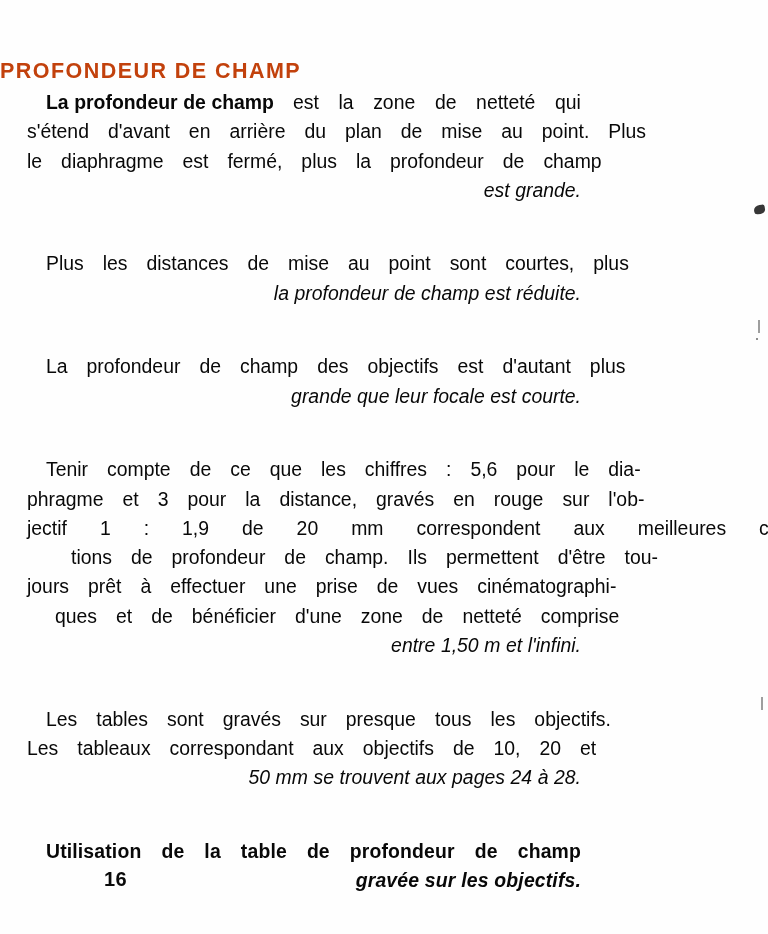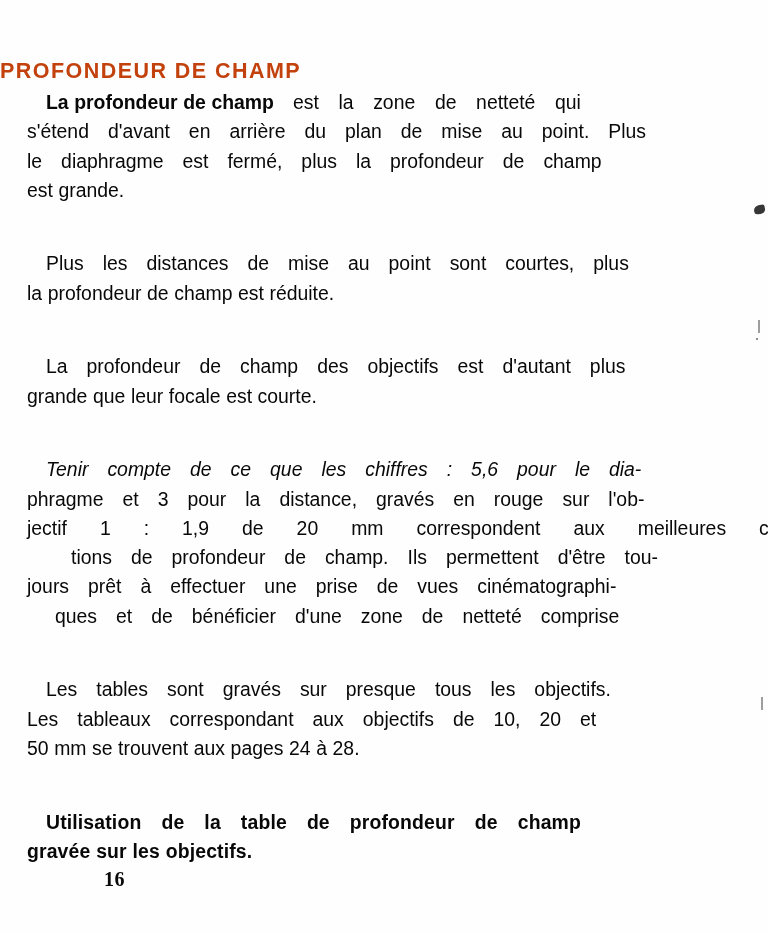--- a/index.html
+++ b/index.html
@@ -77,36 +77,35 @@
   .lead {
     font-weight: 700;
   }
 
   
   .jline {
     display: flex;
     justify-content: space-between;
     white-space: pre;
   }
-  .jline.ragged { justify-content: flex-start; }
+  .jline.ragged { justify-content: flex-end; font-style: italic; }
   .jline.indent::before {
     content: "";
     flex: 0 0 19px;
   }
 
   
   .folio {
     position: absolute;
     left: 104px;
     top: 868px;
     font-size: 20px;
     font-weight: 700;
     letter-spacing: 0.4px;
     color: #0a0a0a;
-    font-family: Liberation Serif, serif;
   }
 
   
   .artefact {
     position: absolute;
     background: #1b1b1b;
     opacity: .88;
   }
   .artefact.blob {
     width: 11px;
@@ -145,26 +144,27 @@
       <span class="jline indent"><span style="display: flex; flex: 1 1 auto; justify-content: space-between;"><span>Plus</span><span>les</span><span>distances</span><span>de</span><span>mise</span><span>au</span><span>point</span><span>sont</span><span>courtes,</span><span>plus</span></span></span>
       <span class="jline ragged"><span>la profondeur de champ est réduite.</span></span>
     </p>
 
     <p class="para">
       <span class="jline indent"><span style="display: flex; flex: 1 1 auto; justify-content: space-between;"><span>La</span><span>profondeur</span><span>de</span><span>champ</span><span>des</span><span>objectifs</span><span>est</span><span>d'autant</span><span>plus</span></span></span>
       <span class="jline ragged"><span>grande que leur focale est courte.</span></span>
     </p>
 
     <p class="para">
-      <span class="jline indent"><span style="display: flex; flex: 1 1 auto; justify-content: space-between; font-style: italic;"><span>Tenir</span><span>compte</span><span>de</span><span>ce</span><span>que</span><span>les</span><span>chiffres</span><span>:</span><span>5,6</span><span>pour</span><span>le</span><span>dia-</span></span></span>
+      <span class="jline indent"><span style="display: flex; flex: 1 1 auto; justify-content: space-between;"><span>Tenir</span><span>compte</span><span>de</span><span>ce</span><span>que</span><span>les</span><span>chiffres</span><span>:</span><span>5,6</span><span>pour</span><span>le</span><span>dia-</span></span></span>
       <span class="jline"><span style="display: flex; flex: 1 1 auto; justify-content: space-between;"><span>phragme</span><span>et</span><span>3</span><span>pour</span><span>la</span><span>distance,</span><span>gravés</span><span>en</span><span>rouge</span><span>sur</span><span>l'ob-</span></span></span>
       <span class="jline"><span style="display: flex; flex: 1 1 auto; justify-content: space-between; gap: 14px;"><span>jectif</span><span>1</span><span>:</span><span>1,9</span><span>de</span><span>20</span><span>mm</span><span>correspondent</span><span>aux</span><span>meilleures</span><span>condi-</span></span></span>
       <span class="jline"><span style="display: flex; flex: 1 1 auto; justify-content: space-between; padding-left: 44px;"><span>tions</span><span>de</span><span>profondeur</span><span>de</span><span>champ.</span><span>Ils</span><span>permettent</span><span>d'être</span><span>tou-</span></span></span>
       <span class="jline"><span style="display: flex; flex: 1 1 auto; justify-content: flex-end;"><span>jours</span><span>prêt</span><span>à</span><span>effectuer</span><span>une</span><span>prise</span><span>de</span><span>vues</span><span>cinématographi-</span></span></span>
       <span class="jline"><span style="display: flex; flex: 1 1 auto; justify-content: space-between; padding-left: 28px;"><span>ques</span><span>et</span><span>de</span><span>bénéficier</span><span>d'une</span><span>zone</span><span>de</span><span>netteté</span><span>comprise</span></span></span>
+      <span class="jline ragged"><span>entre 1,50 m et l'infini.</span></span>
     </p>
 
     <p class="para">
       <span class="jline indent"><span style="display: flex; flex: 1 1 auto; justify-content: space-between;"><span>Les</span><span>tables</span><span>sont</span><span>gravés</span><span>sur</span><span>presque</span><span>tous</span><span>les</span><span>objectifs.</span></span></span>
       <span class="jline"><span style="display: flex; flex: 1 1 auto; justify-content: space-between;"><span>Les</span><span>tableaux</span><span>correspondant</span><span>aux</span><span>objectifs</span><span>de</span><span>10,</span><span>20</span><span>et</span></span></span>
       <span class="jline ragged"><span>50 mm se trouvent aux pages 24 à 28.</span></span>
     </p>
 
     <p class="para subhead">
       <span class="jline indent"><span style="display: flex; flex: 1 1 auto; justify-content: space-between;"><span>Utilisation</span><span>de</span><span>la</span><span>table</span><span>de</span><span>profondeur</span><span>de</span><span>champ</span></span></span>

